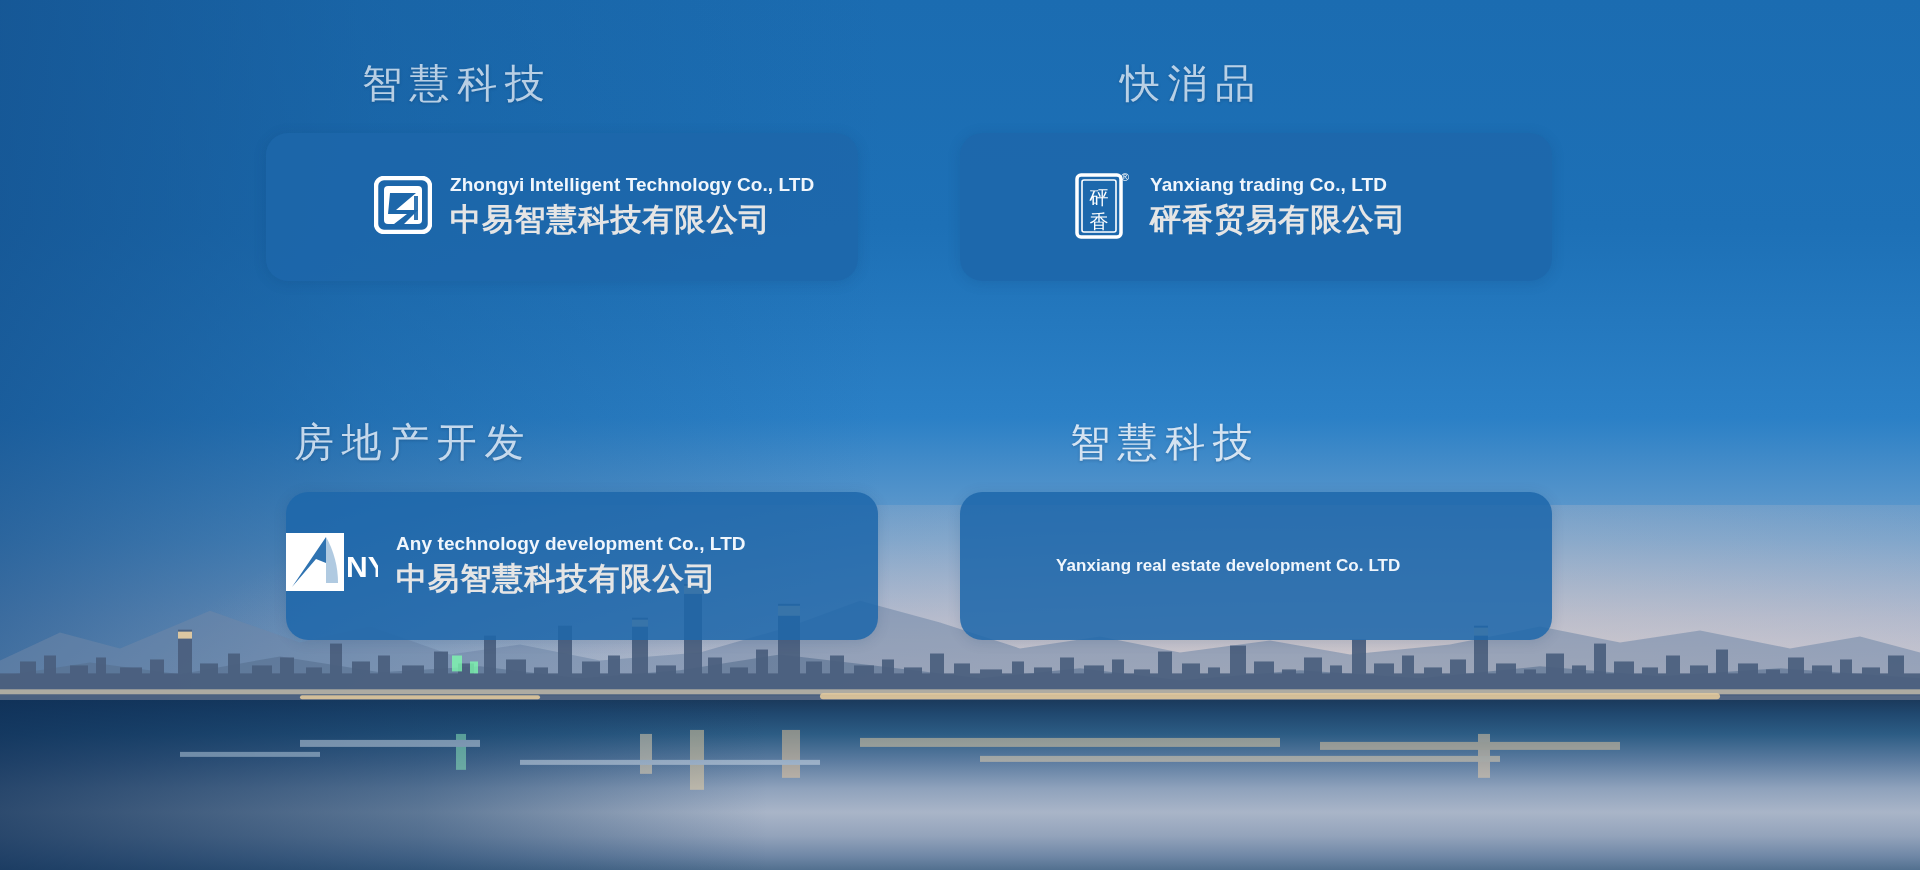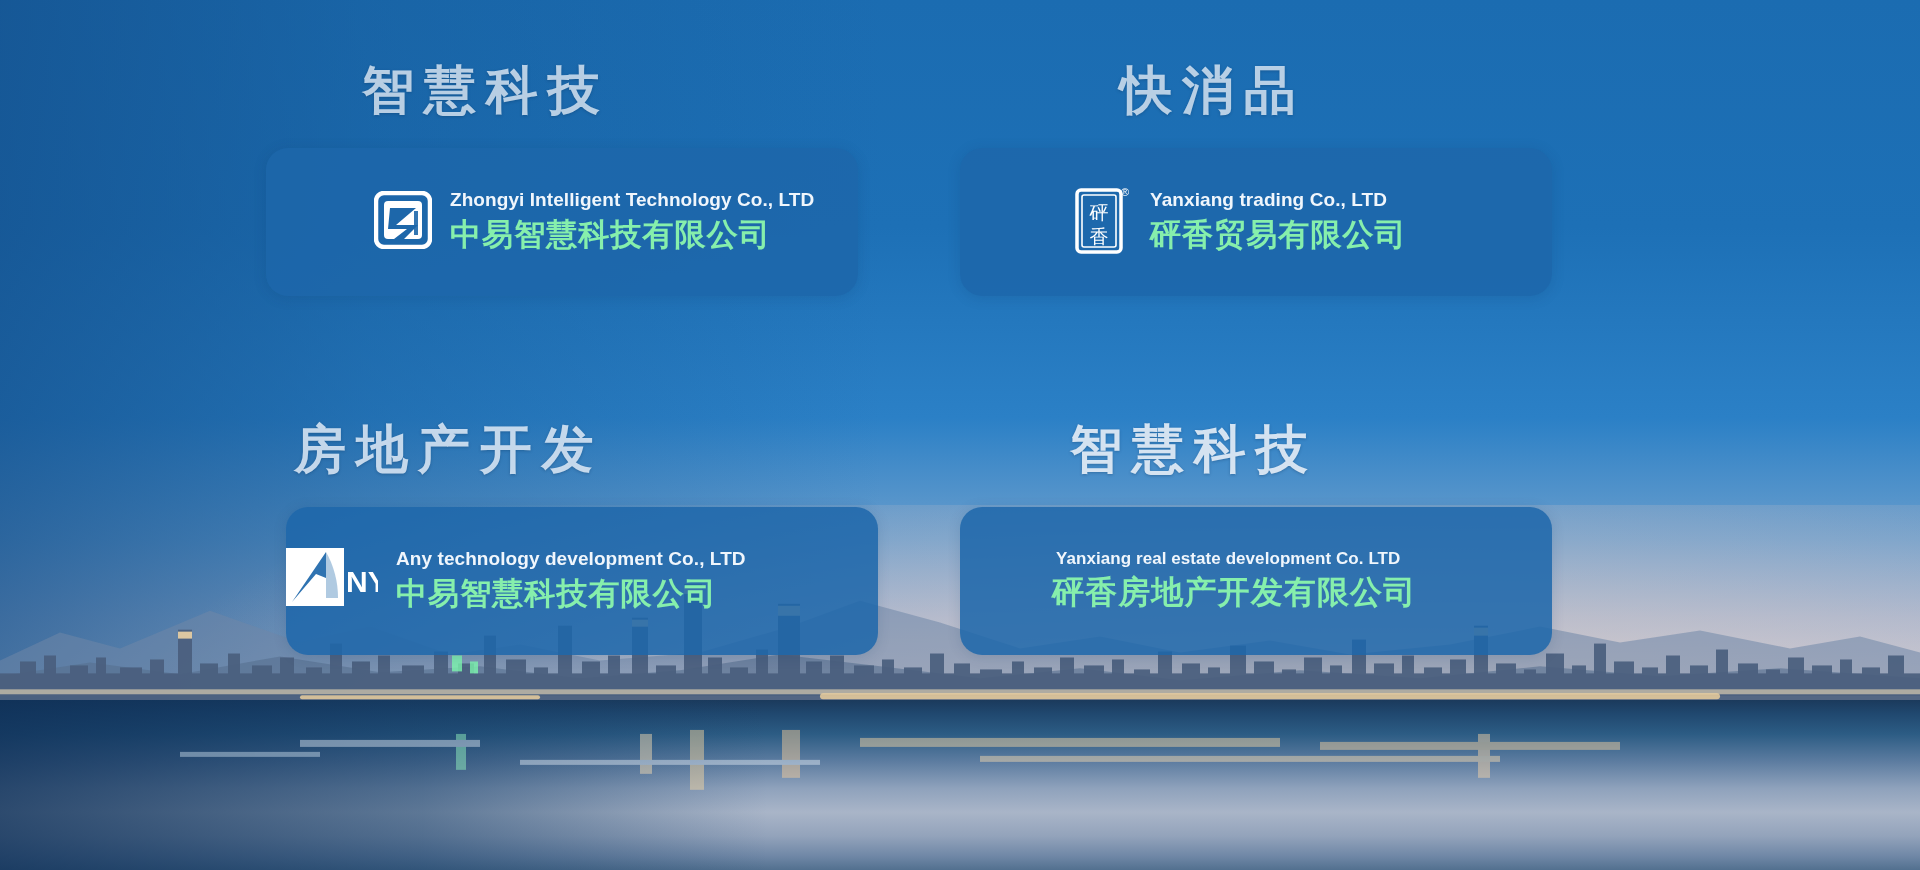--- a/index.html
+++ b/index.html
@@ -60,22 +60,22 @@
     position:absolute; inset:0;
     display:grid;
     grid-template-columns:1fr 1fr;
     grid-template-rows:1fr 1fr;
     column-gap:0px;
     padding:56px 232px 96px 232px;
   }
   .cell { position:relative; }
 
   .sector-title {
-    font-size:52px;
-    font-weight:700;
+    font-size:40px;
+    font-weight:400;
     letter-spacing:.19em;
     color:rgba(225,236,248,.80);
     text-shadow:0 1px 3px rgba(10,45,85,.30);
     white-space:nowrap;
     margin-bottom:22px;
   }
   .cell.c1 .sector-title { padding-left:130px; }
   .cell.c2 .sector-title { padding-left:160px; }
   .cell.c3 .sector-title { padding-left:62px; color:rgba(228,238,250,.84); }
   .cell.c4 .sector-title { padding-left:110px; color:rgba(236,242,250,.88); }
@@ -111,21 +111,21 @@
     font-size:19px;
     font-weight:700;
     color:#f0f6fc;
     letter-spacing:.004em;
     line-height:1.25;
     white-space:nowrap;
   }
   .name-cn {
     font-size:31px;
     font-weight:700;
-    color:#86efac;
+    color:#e5e5e5;
     letter-spacing:.035em;
     line-height:1.35;
     white-space:nowrap;
     margin-top:2px;
   }
   .cell.c4 .name-en { font-size:17px; padding-left:4px; }
   .cell.c4 .name-cn { font-size:32px; }
 </style>
 </head>
 <body>
@@ -326,19 +326,18 @@
       </div>
     </div>
   </div>
 
   <div class="cell c4">
     <div class="sector-title">智慧科技</div>
     <div class="card">
       <div class="card-inner">
         <div class="names">
           <div class="name-en">Yanxiang real estate development Co. LTD</div>
-          <div class="name-cn">砰香房地产开发有限公司</div>
         </div>
       </div>
     </div>
   </div>
 
 </div>
 
 </body></html>

